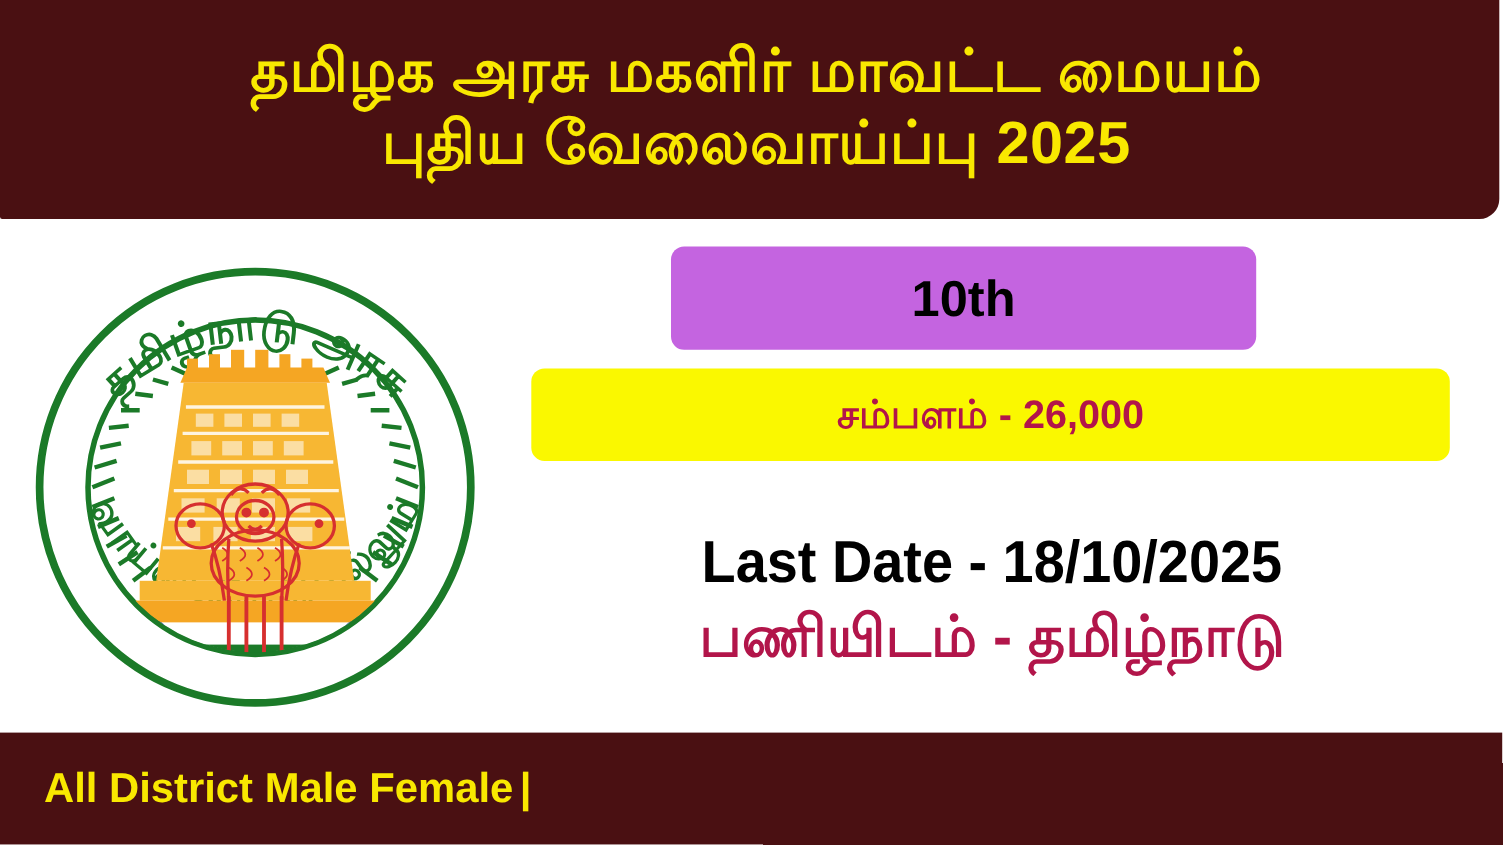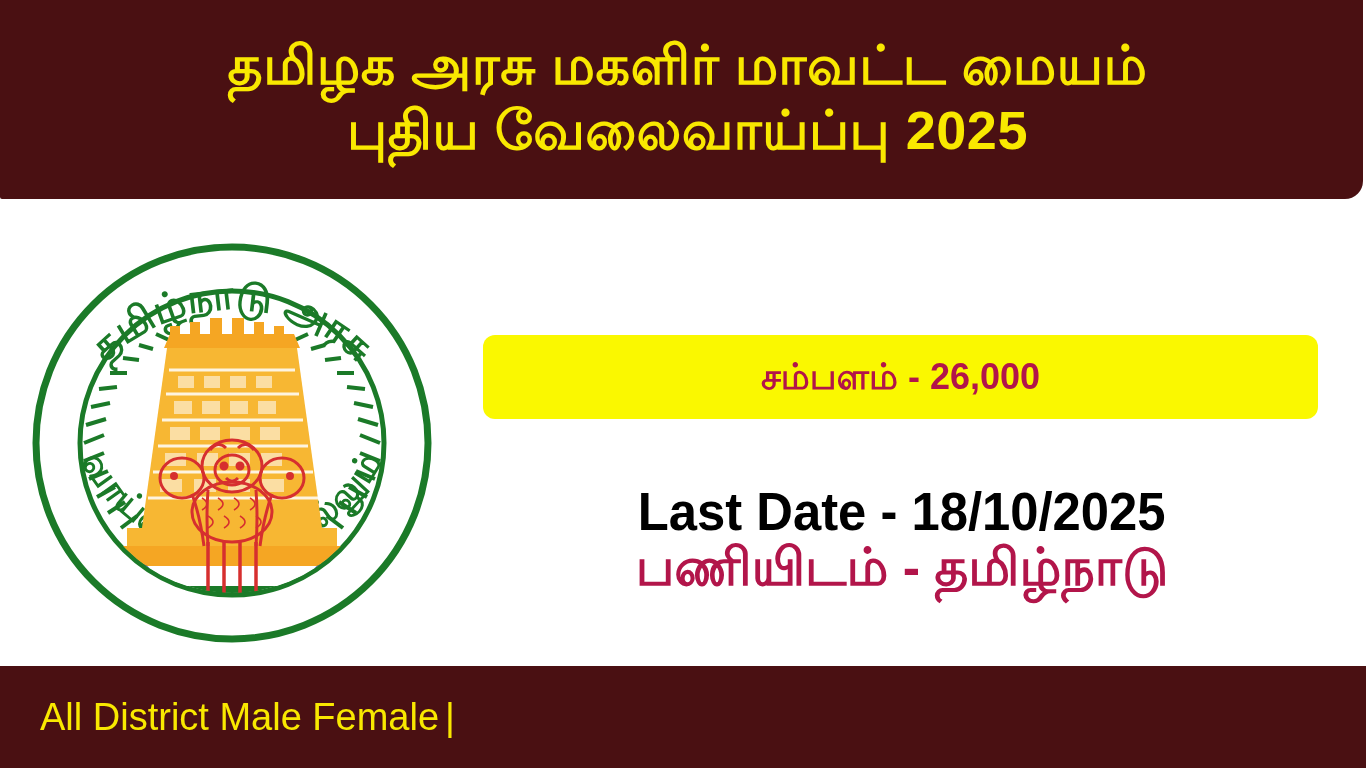--- a/index.html
+++ b/index.html
@@ -132,21 +132,21 @@
     font-size: 54px;
     line-height: 1;
     white-space: nowrap;
     transform: scaleX(0.94);
     font-family: "Liberation Sans", "DejaVu Sans", sans-serif;
   }
 
   .row-location {
     position: absolute;
     left: 0;
-    top: 324px;
+    top: 336px;
     width: 900px;
     height: 86px;
     display: flex;
     align-items: center;
     justify-content: center;
   }
   .row-location span {
     color: #b2154a;
     font-weight: bold;
     font-size: 52px;
@@ -163,21 +163,21 @@
     width: 1366px;
     height: 102px;
     background: #4a1012;
     display: flex;
     align-items: center;
     box-sizing: border-box;
     padding-left: 40px;
   }
   .footer-text {
     font-size: 38px;
-    font-weight: normal;
+    font-weight: bold;
     line-height: 1;
     white-space: nowrap;
     font-family: "Liberation Sans", "DejaVu Sans", sans-serif;
   }
   .footer-en { color: #f9e800; }
   .footer-sep { color: #f9e800; padding: 0 6px; }
   .footer-ta { color: #ffffff; }
 </style>
 </head>
 <body>
@@ -366,20 +366,23 @@
           <path d="M 168,428 q 6,-12 16,-10 q 6,2 8,10" stroke-width="2"></path>
           <path d="M 236,428 q 6,-12 16,-10 q 6,2 8,10" stroke-width="2"></path>
           <path d="M 150,438 q 60,10 120,0" stroke-width="3"></path>
         </g>
       </g>
     </svg>
   </div>
 
   <div class="content">
 
+    <div class="badge-qualification">
+      <span>10th</span>
+    </div>
 
     <div class="badge-salary">
       <span>சம்பளம் - 26,000</span>
     </div>
 
     <div class="row-lastdate">
       <span>Last Date - 18/10/2025</span>
     </div>
 
     <div class="row-location">

